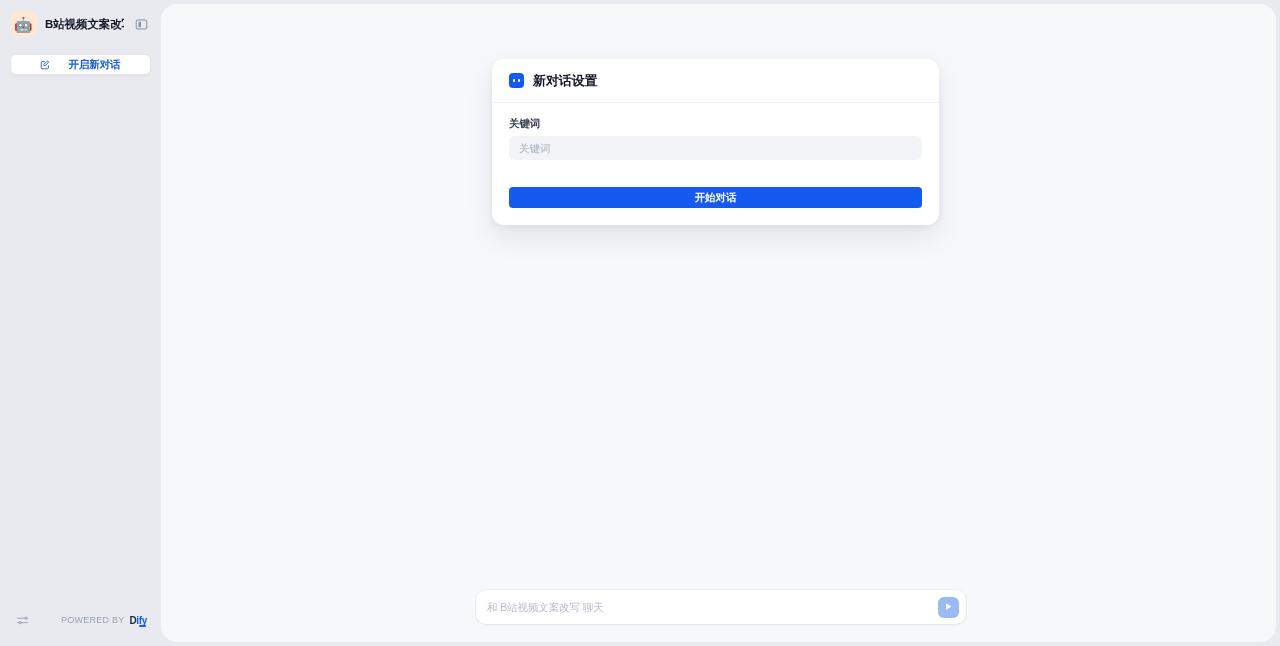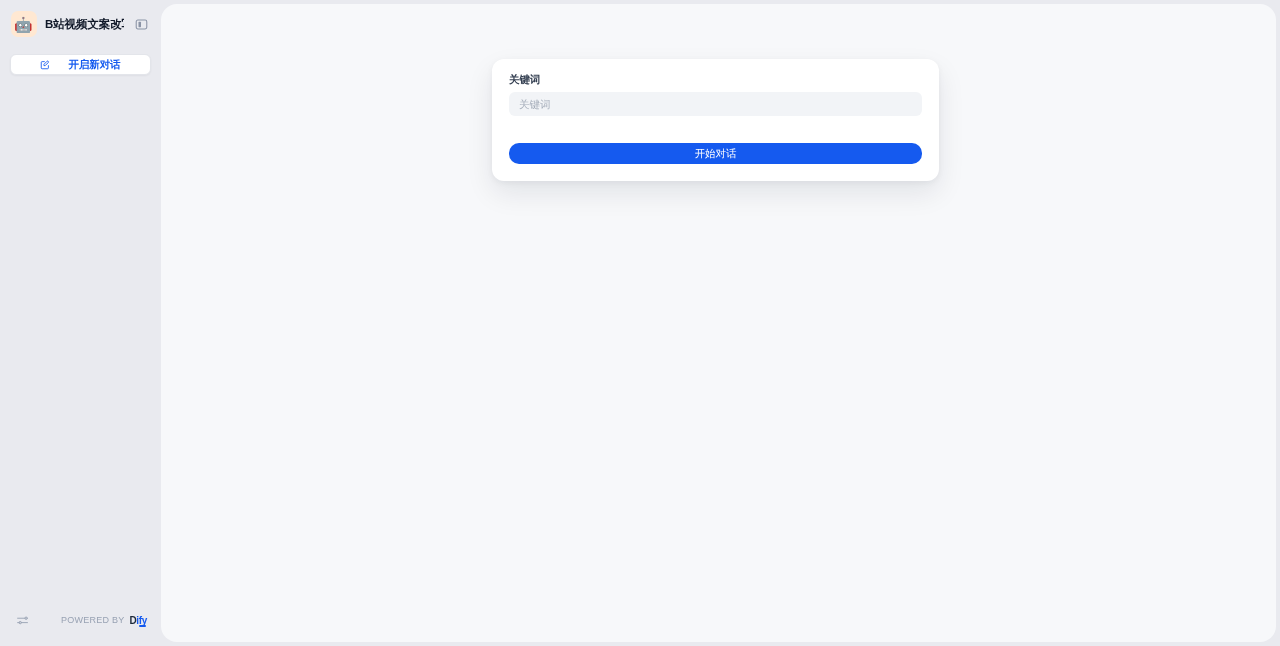--- a/index.html
+++ b/index.html
@@ -253,23 +253,23 @@
   .modal-footer {
     padding: 27px 17px 17px 17px;
   }
 
   .start-btn {
     width: 100%;
     height: 21px;
     background: #155aef;
     color: #ffffff;
     border: none;
-    border-radius: 10px;
+    border-radius: 4px;
     font-size: 10.5px;
-    font-weight: normal;
+    font-weight: bold;
     font-family: "Liberation Sans", "DejaVu Sans", sans-serif;
     cursor: pointer;
     letter-spacing: -0.1px;
     display: flex;
     align-items: center;
     justify-content: center;
   }
 
   
   .chat-input-bar {
@@ -364,28 +364,45 @@
       </div>
     </div>
   </aside>
 
   <main class="main">
 
     <div class="chat-area">
 
       <div class="modal">
 
+        <div class="modal-header">
+          <div class="modal-icon">
+            <span class="dot"></span>
+              <span class="dot"></span>
+          </div>
+          <div class="modal-title">新对话设置</div>
+        </div>
 
         <div class="modal-body">
           <div class="field-label">关键词</div>
           <input class="field-input" type="text" placeholder="关键词" style="">
         </div>
 
         <div class="modal-footer">
           <button class="start-btn">开始对话</button>
         </div>
       </div>
 
     </div>
 
+    <div class="chat-input-bar">
+      <input class="chat-input" type="text" placeholder="和 B站视频文案改写 聊天" style="">
+      <button class="send-btn">
+        <span>
+          <svg width="11" height="11" viewBox="0 0 16 16" fill="none">
+            <path d="M4.4 3.1 12.4 8l-8 4.9V3.1z" fill="#ffffff"></path>
+          </svg>
+        </span>
+      </button>
+    </div>
 
   </main>
 </div>
 
 </body></html>

